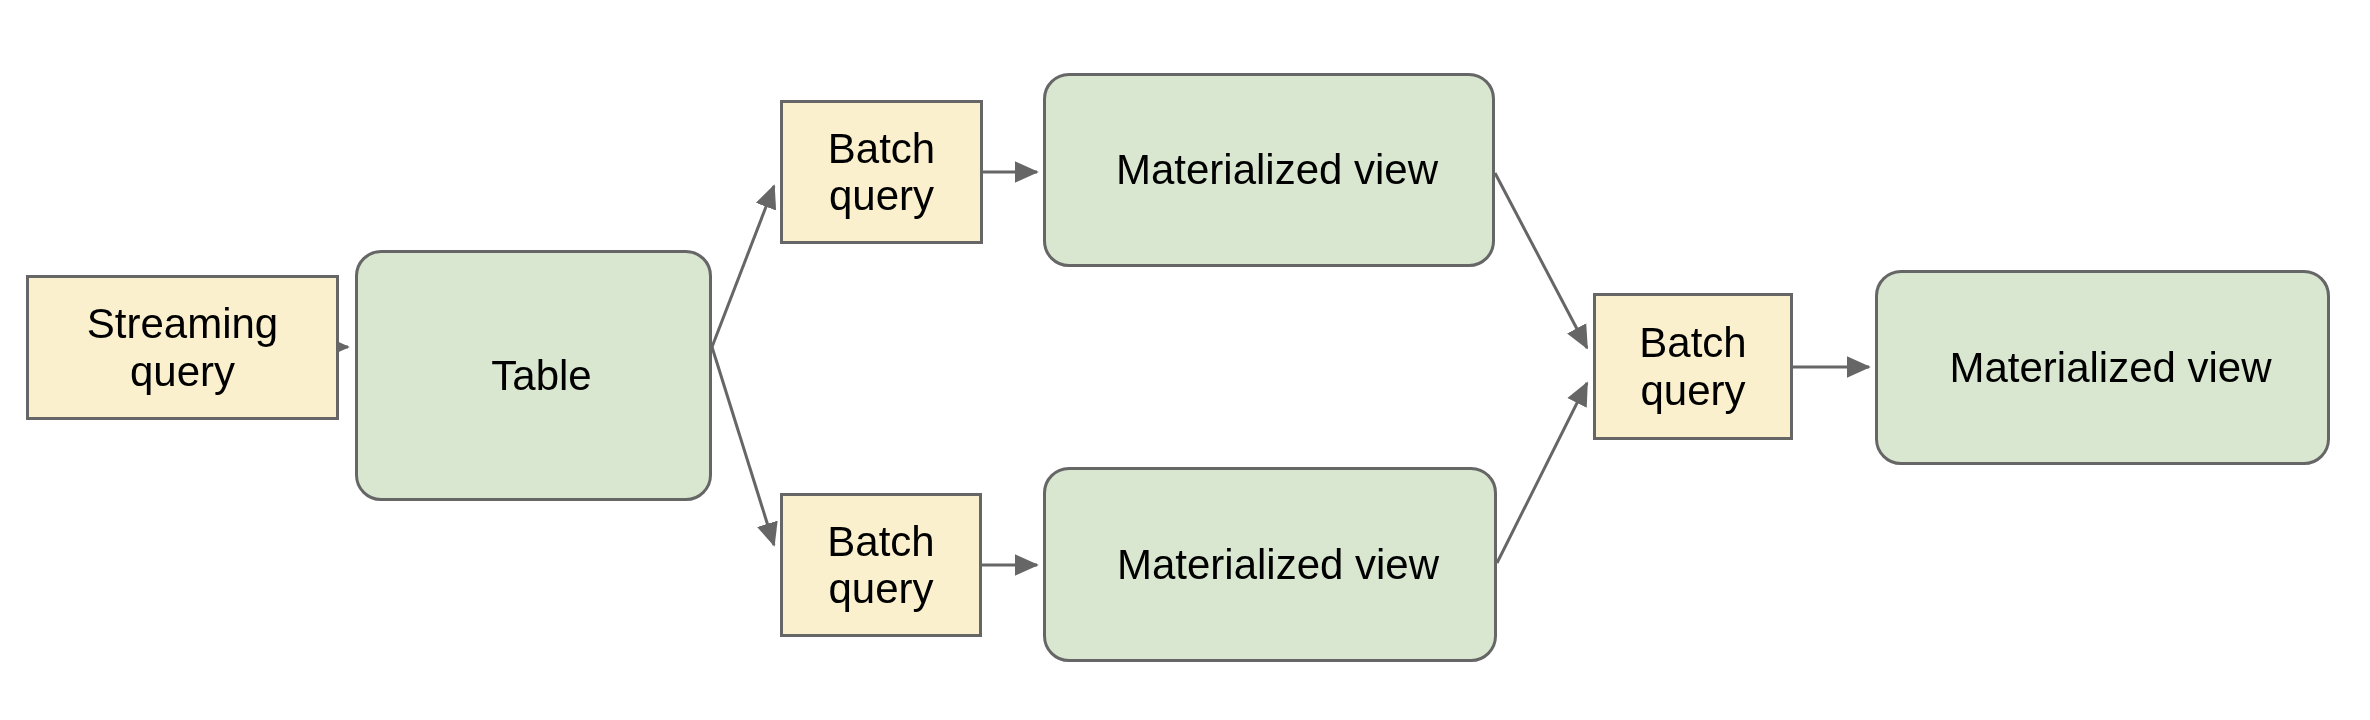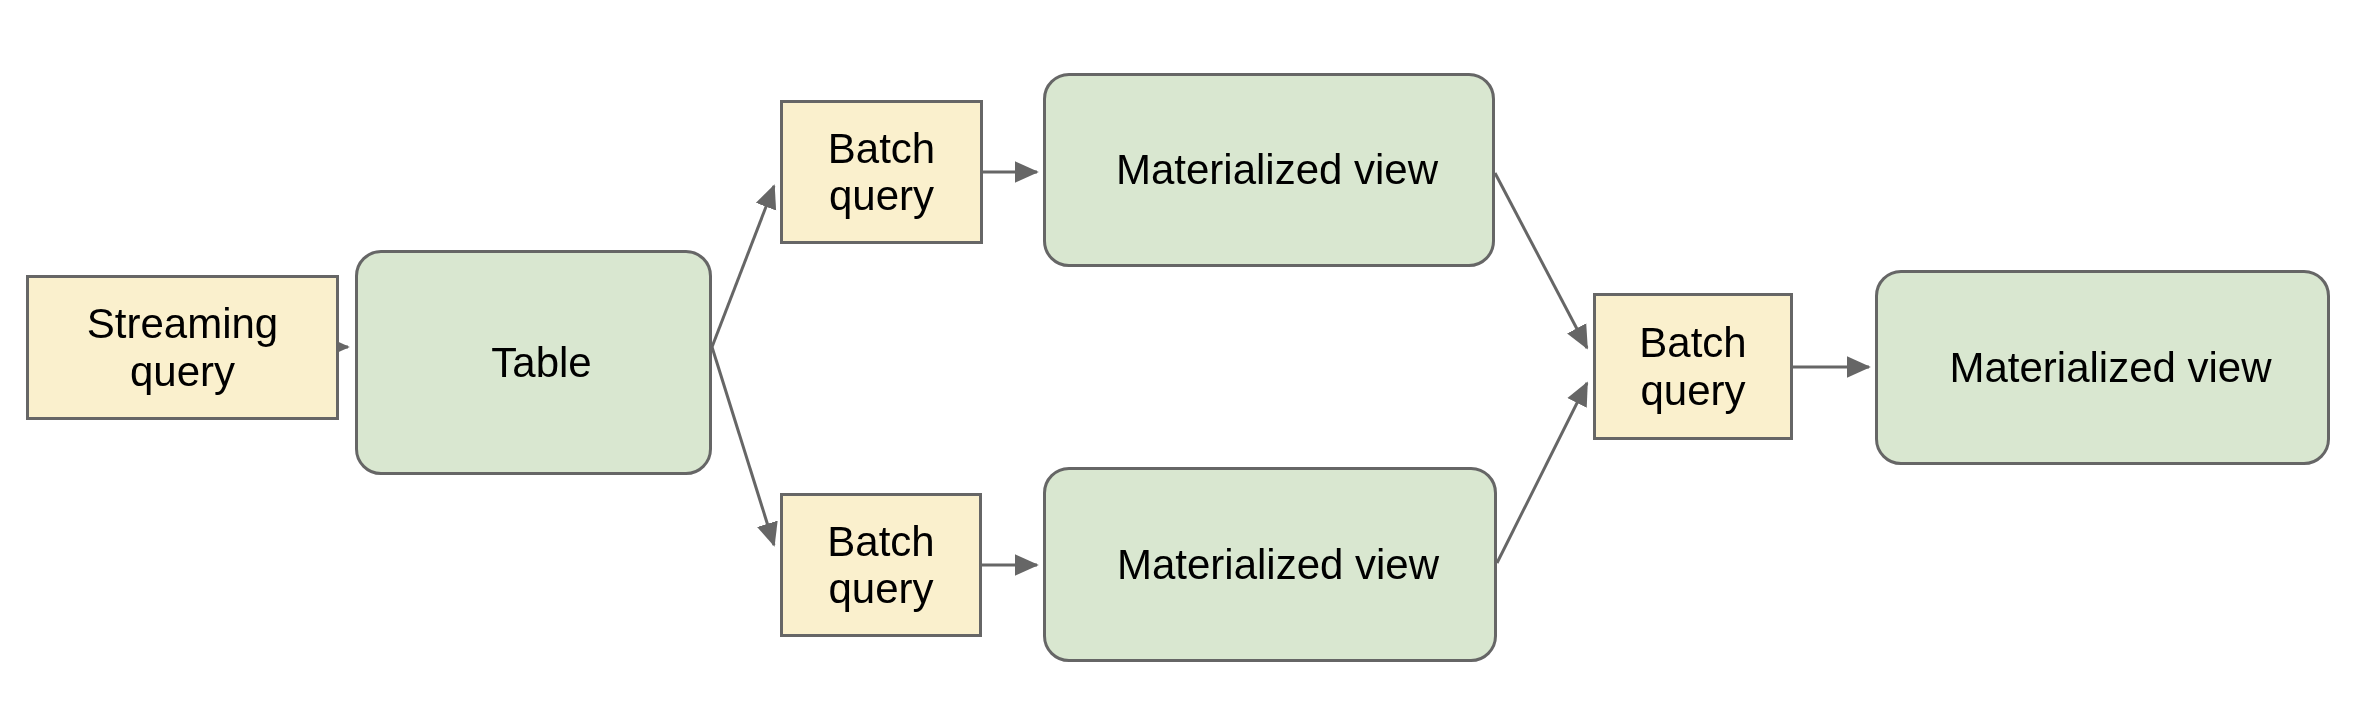--- a/index.html
+++ b/index.html
@@ -75,21 +75,21 @@
         <line x1="1497" y1="563" x2="1587" y2="383" stroke="#666666" stroke-width="3" stroke-linecap="butt" marker-end="url(#arrowhead)"></line>
         <line x1="1793" y1="367" x2="1869" y2="367" stroke="#666666" stroke-width="3" stroke-linecap="butt" marker-end="url(#arrowhead)"></line>
       </g>
   </svg>
 
   <div class="node process" style="left:26px;top:275px;width:313px;height:145px;justify-content:center;">
     <span class="node-label">Streaming
 query</span>
   </div>
 
-  <div class="node store" style="left:355px;top:250px;width:357px;height:225px;">
+  <div class="node store" style="left:355px;top:250px;width:357px;height:251px;">
     <span class="node-label">Table</span>
   </div>
 
   <div class="node process" style="left:780px;top:100px;width:203px;height:144px;">
     <span class="node-label">Batch
 query</span>
   </div>
 
   <div class="node store" style="left:1043px;top:73px;width:452px;height:194px;">
     <span class="node-label">Materialized view</span>

